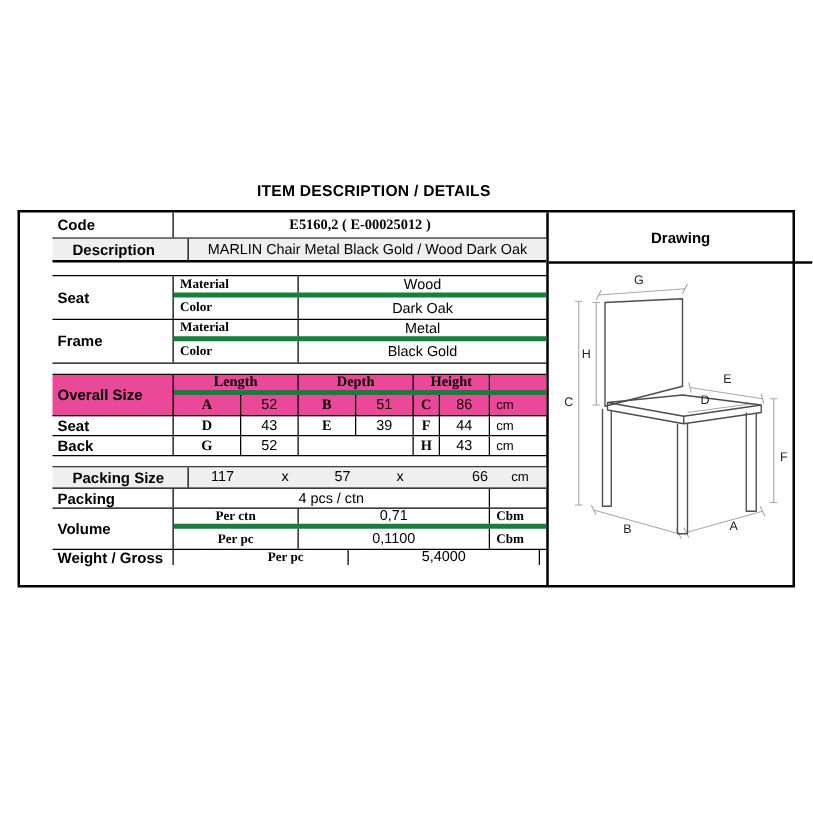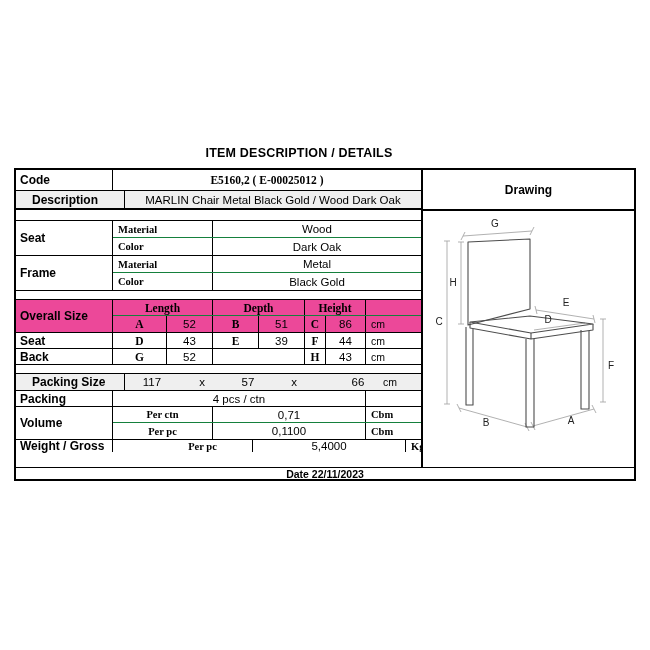--- a/index.html
+++ b/index.html
@@ -10,21 +10,21 @@
   }
   .title {
     position:absolute; top:146px; left:0; right:0;
     text-align:center; font-weight:bold; font-size:12.5px; letter-spacing:.2px;
   }
   .doc-table {
     position:absolute; left:14px; top:168px; width:622px;
     border:2px solid #000; display:flex; flex-direction:column; background:#fff;
   }
   .main { display:flex; }
-  .left { width:407px; border-right:2px solid #000; display:flex; flex-direction:column; }
+  .left { width:407px; border-right:2px solid #000; display:flex; flex-direction:column;margin-left:26px; }
   .right { flex:1; display:flex; flex-direction:column; }
   .drawing-header {
     height:41px; border-bottom:2px solid #000;
     display:flex; align-items:center; justify-content:center;
     font-weight:bold; font-size:12px;
   }
   .drawing-area { flex:1; position:relative; }
 
   .row { display:flex; border-bottom:1px solid #000; }
   .row.thick { border-bottom:2px solid #000; }
@@ -48,21 +48,21 @@
   .h21 { height:21px; } .h19 { height:19px; } .h17 { height:17px; }
   .h16 { height:16px; } .h12 { height:12px;gap:40px; } .h11 { height:11px; } .h9 { height:9px; }
 
   .gap { border-bottom:1px solid #000; }
   .shade { background:#EFEFEF;padding-left:12px; }
   .hl { background:#ec4899; }
 
   .group { display:flex; border-bottom:1px solid #000; }
   .grows { flex:1; display:flex; flex-direction:column; }
   .grow { display:flex; }
-  .grow.divide { border-bottom:1px solid #15803d; }
+  .grow.divide { border-bottom:4px solid #15803d; }
 
   .date-row {
     border-top:1px solid #000; height:12px; display:flex;
     align-items:center; justify-content:center;
     font-weight:bold; font-size:10.5px;
   }
   .dim-text { font-size:10px; fill:#222; font-family:"Liberation Sans", sans-serif; }
 </style>
 </head>
 <body>
@@ -267,15 +267,14 @@
               <text class="dim-text" x="125" y="112">D</text>
               <text class="dim-text" x="188" y="158">F</text>
               <text class="dim-text" x="148" y="213">A</text>
               <text class="dim-text" x="63" y="215">B</text>
             </g>
           </svg>
         </div>
       </div>
     </div>
 
-    <div class="date-row">Date 22/11/2023</div>
   </div>
 </div>
 
 </body></html>

